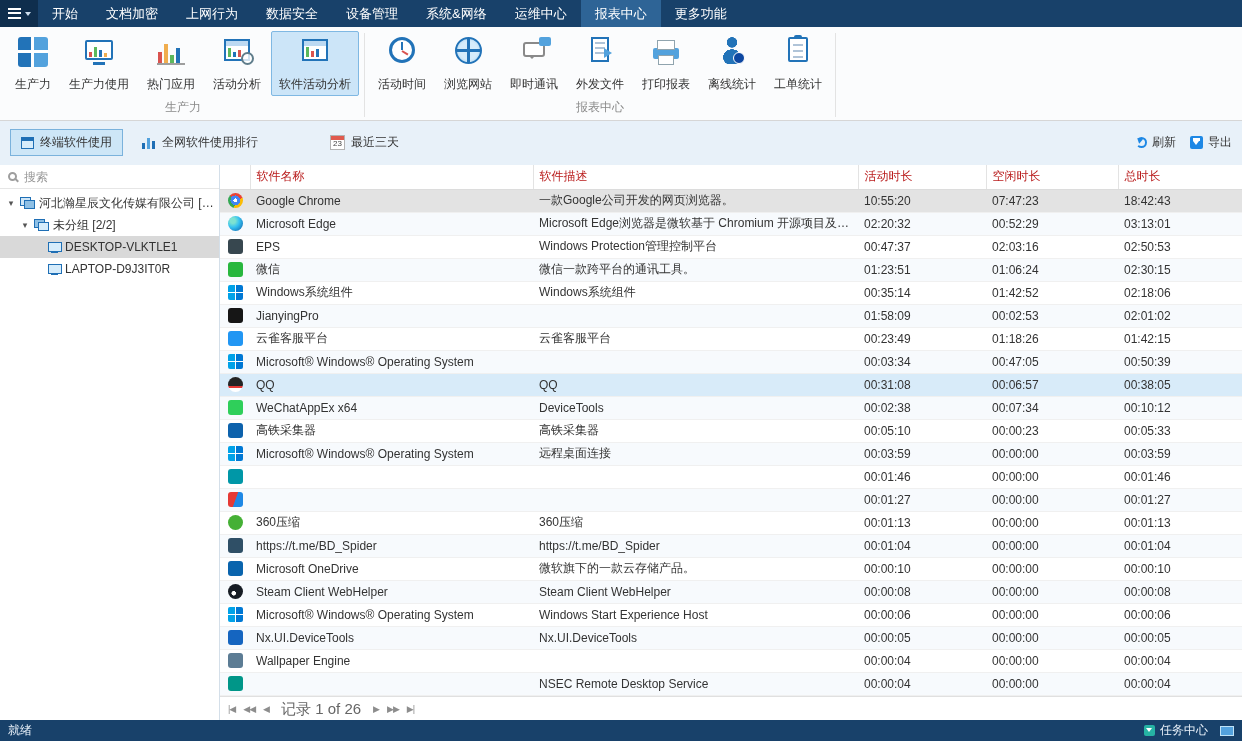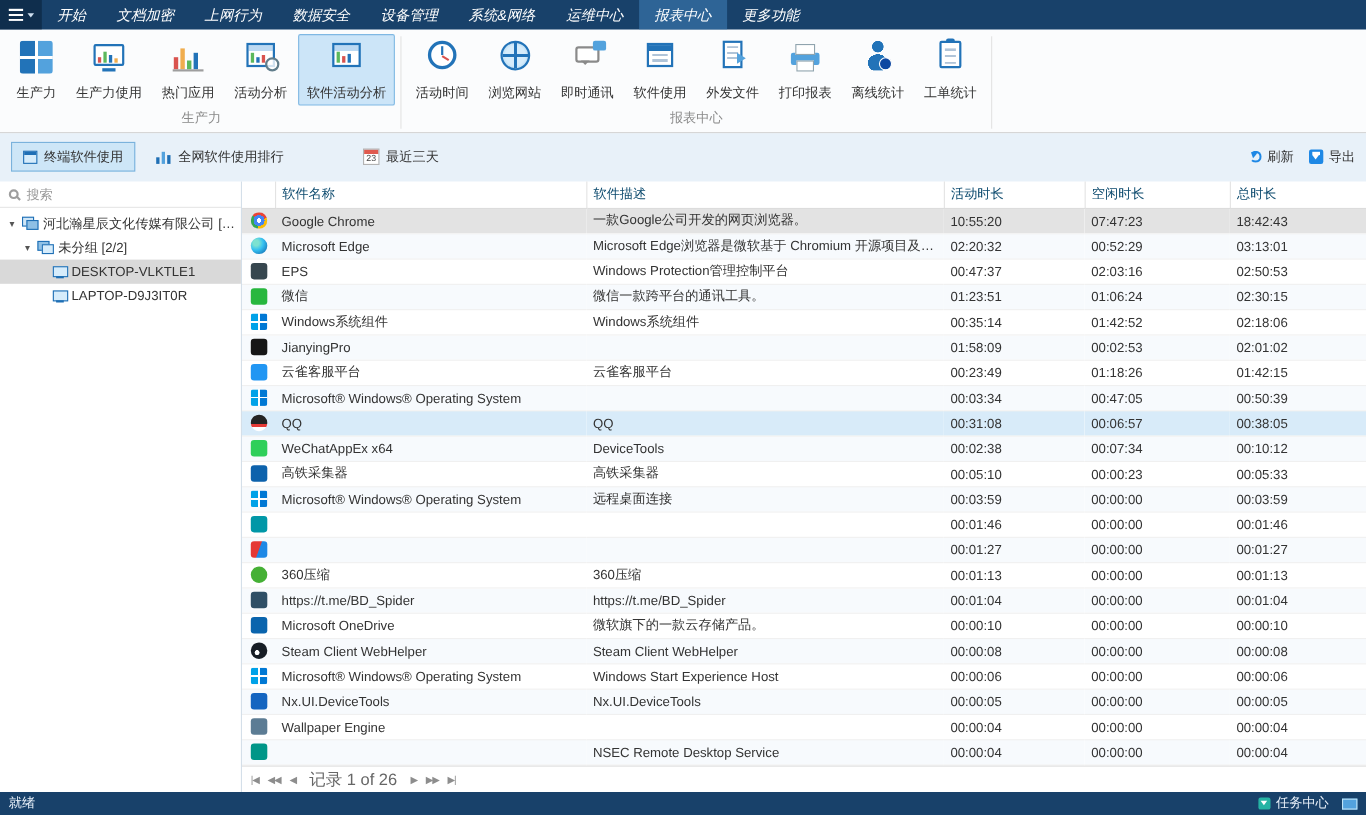--- a/index.html
+++ b/index.html
@@ -9,21 +9,21 @@
     font-size: 12px; color: #333; background: #e8f1f9;
     display: flex; flex-direction: column; cursor: default;
   }
 
   
   .menubar { height: 27px; background: #18416a; display: flex; align-items: stretch; color: #fff; flex: none; }
   .app-btn { width: 38px; background: #0f2e4d; display: flex; align-items: center; justify-content: center; gap: 4px; }
   .hamburger { width: 13px; height: 11px;
     background: linear-gradient(#fff 0 2px, transparent 2px 4.5px, #fff 4.5px 6.5px, transparent 6.5px 9px, #fff 9px 11px); }
   .caret-sm { width: 0; height: 0; border-left: 3px solid transparent; border-right: 3px solid transparent; border-top: 4px solid #cfe0f0; }
-  .menu-item { display: flex; align-items: center; padding: 0 14px; font-size: 13px; font-style: italic; }
+  .menu-item { display: flex; align-items: center; padding: 0 14px; font-size: 13px; }
   .menu-item.active { background: #2e6496; }
 
   
   .ribbon { background: #fbfcfd; border-bottom: 1px solid #d6d6d6; display: flex; padding: 3px 4px 0; height: 94px; flex: none; }
   .rgroup { display: flex; flex-direction: column; }
   .ritems { display: flex; align-items: stretch; flex: 1; padding: 1px 2px; }
   .ritem { display: flex; flex-direction: column; align-items: center; padding: 4px 7px 2px; margin: 0 1px;
            border: 1px solid transparent; border-radius: 2px; min-width: 50px; }
   .ritem.active { background: #cce5f8; border-color: #7fb8e3; }
   .rlabel { margin-top: auto; white-space: nowrap; font-size: 12px; color: #333; }
@@ -127,21 +127,21 @@
   .ic-group::after { content: ""; position: absolute; right: 0; bottom: 0; width: 9px; height: 7px; border: 1px solid #1f6fb5; background: #d6ecfb; }
   .ic-computer { width: 13px; height: 11px; }
   .ic-computer::before { content: ""; position: absolute; left: 0; top: 0; width: 12px; height: 8px; border: 1px solid #1f6fb5; background: #d6ecfb; }
   .ic-computer::after { content: ""; position: absolute; left: 3px; bottom: 0; width: 7px; height: 2px; background: #1f6fb5; }
   .tree-label { overflow: hidden; text-overflow: ellipsis; }
 
   .main { flex: 1; min-width: 0; background: #fff; display: flex; flex-direction: column; }
   .tbl { width: 100%; border-collapse: collapse; table-layout: fixed; }
   .w-icon { width: 30px; } .w-name { width: 283px; } .w-desc { width: 325px; }
   .w-active { width: 128px; } .w-idle { width: 132px; }
-  .tbl th { height: 24px; font-weight: normal; color: #0c4a6e; text-align: left; padding: 0 6px;
+  .tbl th { height: 24px; font-weight: normal; color: #b91c1c; text-align: left; padding: 0 6px;
     border-right: 1px solid #e3e3e3; border-bottom: 1px solid #dcdcdc; background: #fff; white-space: nowrap; overflow: hidden; }
   .tbl th:last-child { border-right: none; }
   .tbl td { height: 23px; padding: 0 6px; border-bottom: 1px solid #f0f0f0; white-space: nowrap; overflow: hidden; text-overflow: ellipsis; }
   .c-icon { text-align: center; padding: 0 2px !important; }
   .tbl tbody tr:nth-child(even) td { background: #f7fafd; }
   .tbl tbody tr.selected td { background: #e3e3e3; }
   .tbl tbody tr.highlight td { background: #d8ebf9; }
 
   .appicon { display: inline-block; width: 15px; height: 15px; border-radius: 3px; vertical-align: middle; }
   .ic-chrome { border-radius: 50%; background:
@@ -272,24 +272,20 @@
           <span class="rico ic-ribbon-browse-sites"></span>
           <span class="rlabel">浏览网站</span>
         </div>
 
 
         <div class="ritem">
           <span class="rico ic-ribbon-im"></span>
           <span class="rlabel">即时通讯</span>
         </div>
 
-        <div class="ritem">
-          <span class="rico ic-ribbon-software-usage"></span>
-          <span class="rlabel">软件使用</span>
-        </div>
 
         <div class="ritem">
           <span class="rico ic-ribbon-outgoing-files"></span>
           <span class="rlabel">外发文件</span>
         </div>
 
         <div class="ritem">
           <span class="rico ic-ribbon-print"></span>
           <span class="rlabel">打印报表</span>
         </div>

